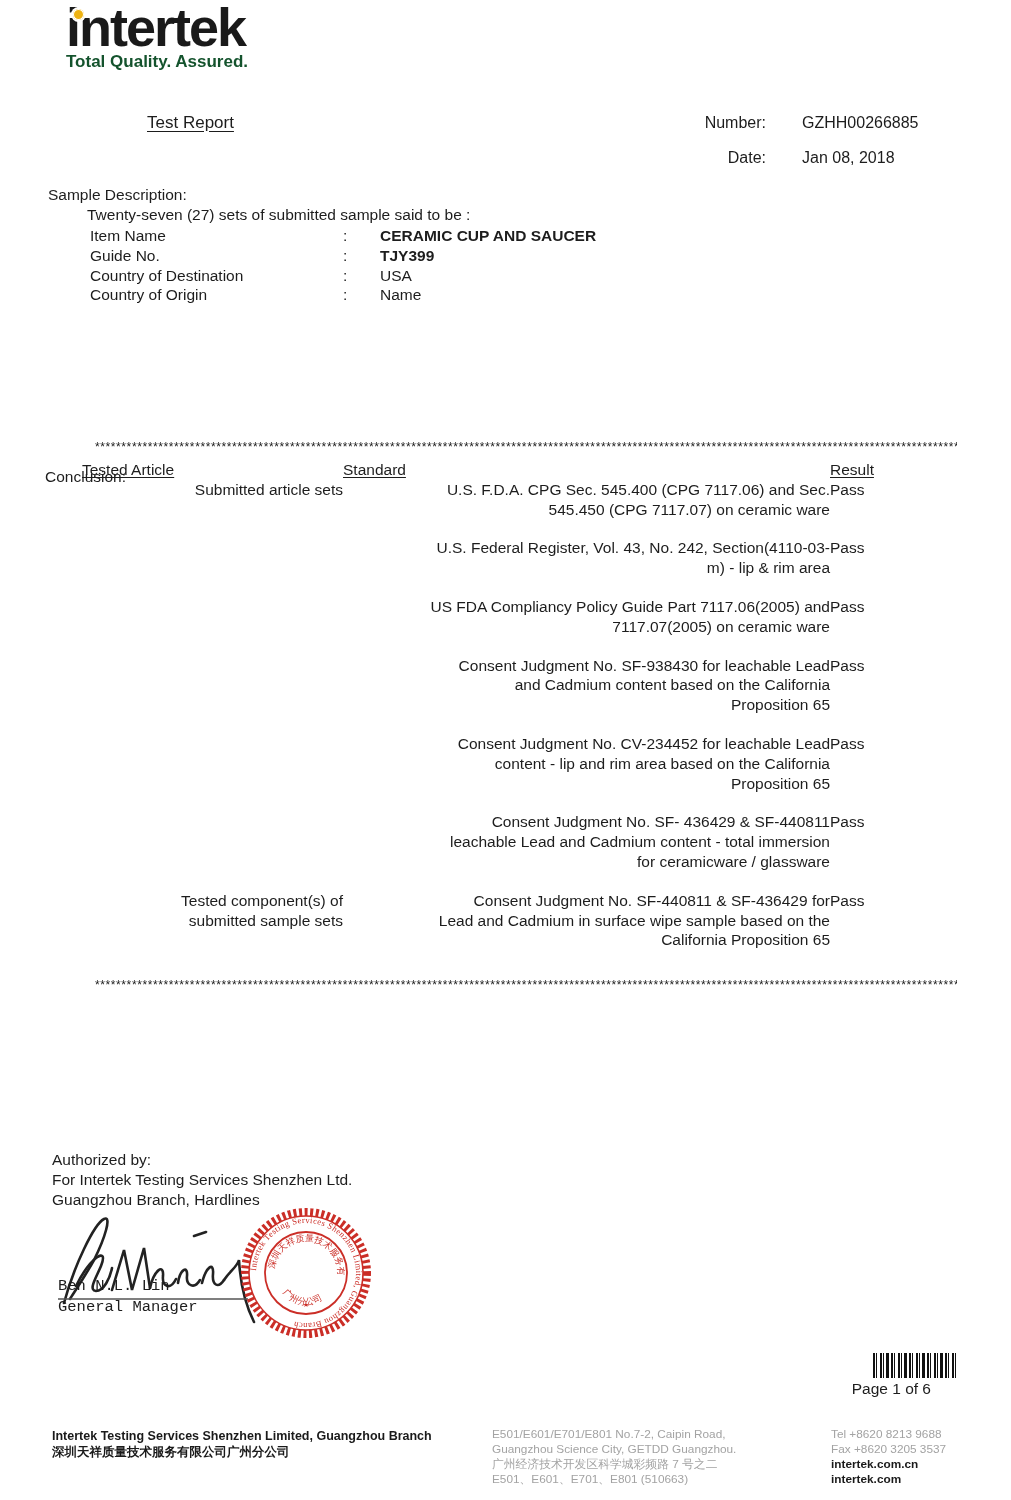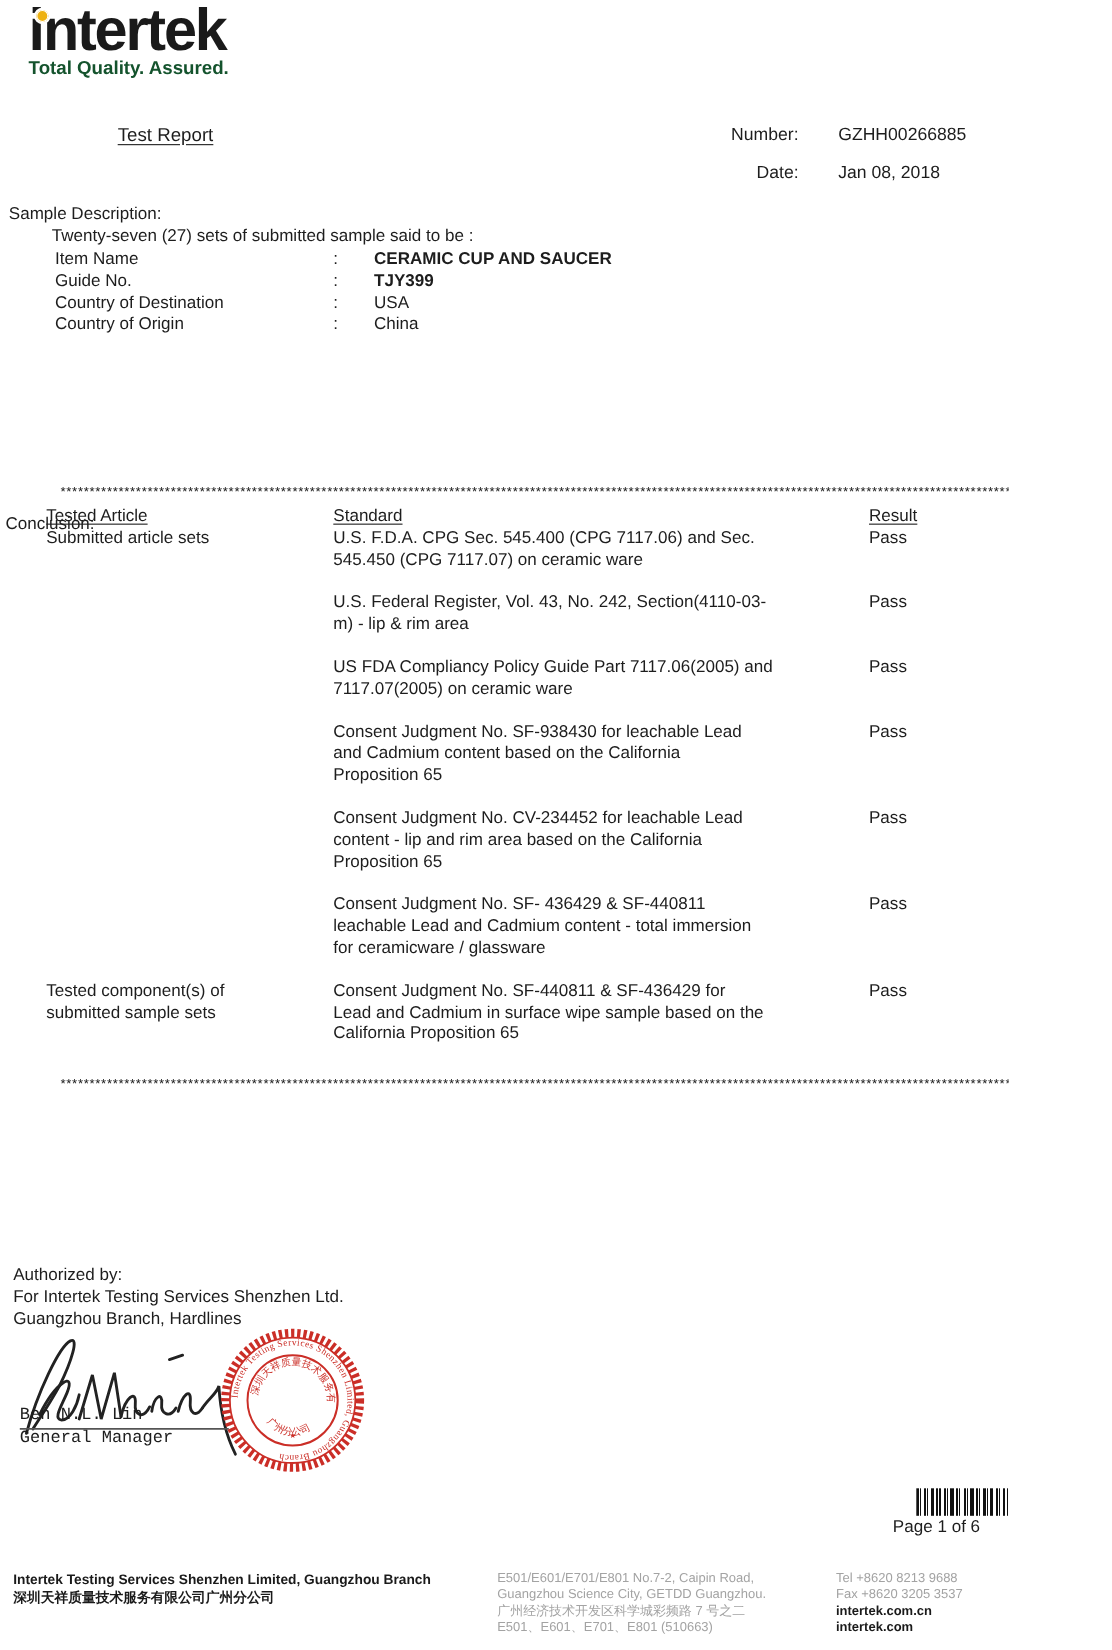--- a/index.html
+++ b/index.html
@@ -1,19 +1,19 @@
 <!DOCTYPE html>
 <html><head>
 <meta charset="utf-8">
 <style>
   * { margin:0; padding:0; box-sizing:border-box; }
   html,body { background:#ffffff; }
   .page {
     position:relative; width:917px; height:1500px; background:#ffffff;
-    font-family:"Liberation Sans", sans-serif; color:#1d1d1d; overflow:hidden;
+    font-family:"Liberation Sans", sans-serif; color:#1d1d1d; overflow:hidden;margin-left:40px;
   }
   
   .brand-wrap { position:absolute; left:26px; top:-4px; }
   .brand-word { font-size:54px; font-weight:bold; letter-spacing:-2px; color:#1a1a1a; }
   .brand-dot { position:absolute; left:7px; top:13px; width:11px; height:11px; border-radius:50%; background:#eeb211; box-shadow:0 0 0 1px #fff inset; }
   .brand-dot-cover { position:absolute; left:5px; top:11px; width:15px; height:15px; border-radius:50%; background:#ffffff; }
   .brand-tag { font-size:17px; font-weight:bold; color:#14532d; margin-top:-6px; letter-spacing:0px; }
   
   .report-title { position:absolute; left:107px; top:113px; font-size:17px; font-weight:normal;
     text-decoration:underline; text-underline-offset:3px; }
@@ -29,34 +29,34 @@
   
   .stars { position:absolute; left:55px; width:922px; height:14px; overflow:hidden;
     font-size:12px; letter-spacing:0.6px; white-space:nowrap; color:#222; }
   .stars1 { top:440px; } .stars2 { top:978px; }
   
   .conclusion-head { position:absolute; left:5px; top:468px; font-size:15.5px; }
   .ctable { position:absolute; left:42px; top:460px; width:940px; font-size:15.5px; line-height:19.8px; }
   .ctable .hrow { display:grid; grid-template-columns:261px 487px auto; }
   .ctable .hrow span { text-decoration:underline; text-underline-offset:2px; }
   .ctable .drow { display:grid; grid-template-columns:261px 487px auto; margin-bottom:19px; }
-  .cell-multi { white-space:pre-line; }
+  .cell-multi { white-space:pre-line;text-align:right; }
   
   .auth { position:absolute; left:12px; top:1150px; font-size:15.5px; line-height:19.8px; }
   .signer { position:absolute; left:18px; top:1276px; font-size:15.5px; line-height:21px;font-family:Liberation Mono, monospace; }
   .sig-svg { position:absolute; left:6px; top:1198px; }
   .stamp-svg { position:absolute; left:196px; top:1203px; }
   
   .barcode { position:absolute; left:833px; top:1353px; width:152px; height:25px;
     background:repeating-linear-gradient(90deg,#111 0 2px,#fff 2px 3px,#111 3px 4px,#fff 4px 7px,#111 7px 9px,#fff 9px 10px,#111 10px 11px,#fff 11px 13px,#111 13px 16px,#fff 16px 18px); }
   .pageno { position:absolute; right:26px; top:1380px; font-size:15.5px; }
   
   .foot-left { position:absolute; left:12px; top:1428px; font-size:12.5px; font-weight:bold; line-height:16px; color:#1a1a1a; }
   .foot-mid { position:absolute; left:452px; top:1427px; font-size:11.8px; line-height:15px; color:#a3a3a3; white-space:nowrap; }
-  .foot-right { position:absolute; left:760px; top:1427px; font-size:11.8px; line-height:15px; color:#a3a3a3; white-space:nowrap; }
+  .foot-right { position:absolute; left:791px; top:1427px; font-size:11.8px; line-height:15px; color:#a3a3a3; white-space:nowrap; }
   .foot-right .web { color:#1a1a1a; font-weight:bold; }
   .foot-logo { position:absolute; left:913px; top:1410px; }
 </style>
 </head>
 <body>
 
 <div class="page">
 
   <div class="brand-wrap">
     <div class="brand-word">intertek</div>
@@ -93,21 +93,21 @@
       <span class="bold">TJY399</span>
     </div>
     <div class="f">
       <span>Country of Destination</span>
       <span>:</span>
       <span>USA</span>
     </div>
     <div class="f">
       <span>Country of Origin</span>
       <span>:</span>
-      <span>China</span>
+      <span>Name</span>
     </div>
   </div>
 
   <div class="stars stars1">********************************************************************************************************************************************************************************</div>
   <div class="stars stars2">********************************************************************************************************************************************************************************</div>
 
   <div class="conclusion-head">Conclusion:</div>
   <div class="ctable">
     <div class="hrow">
       <span>Tested Article</span>

